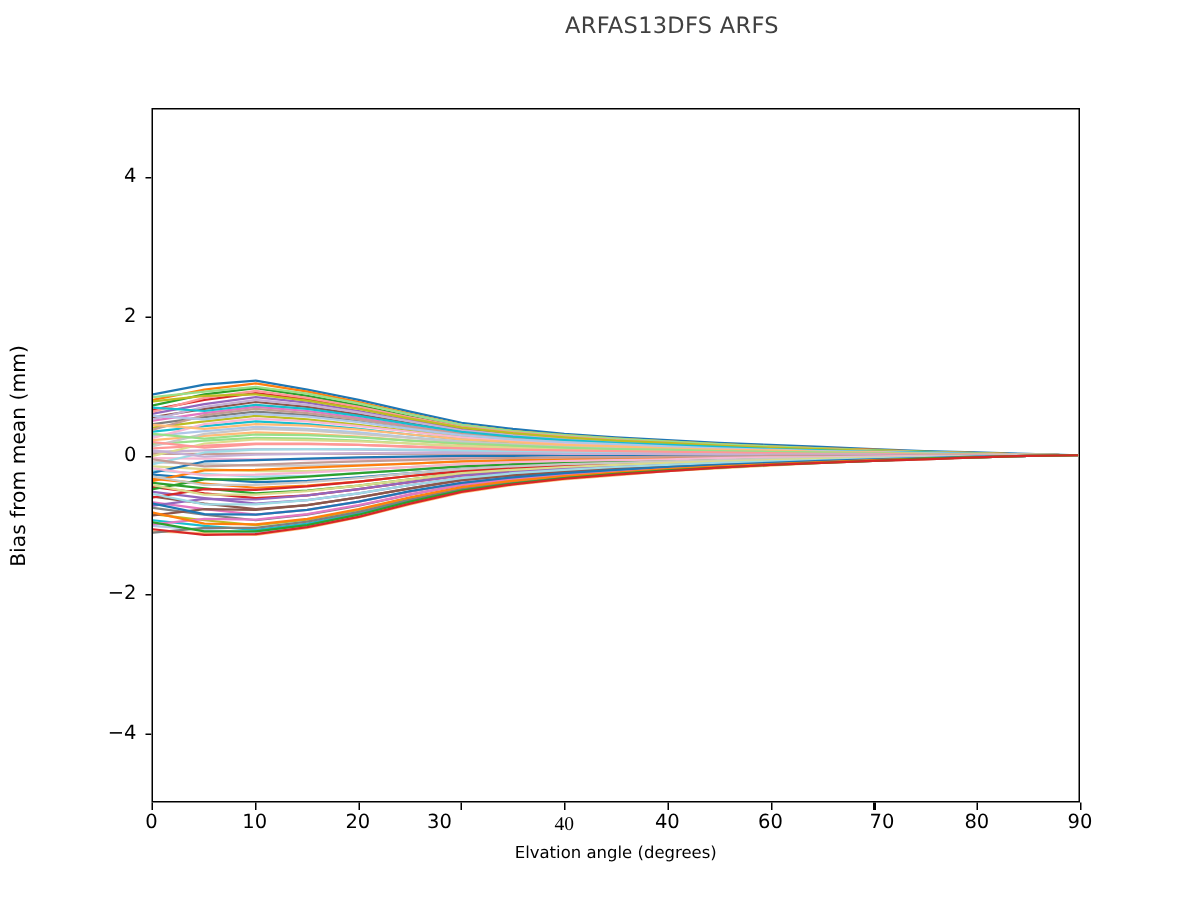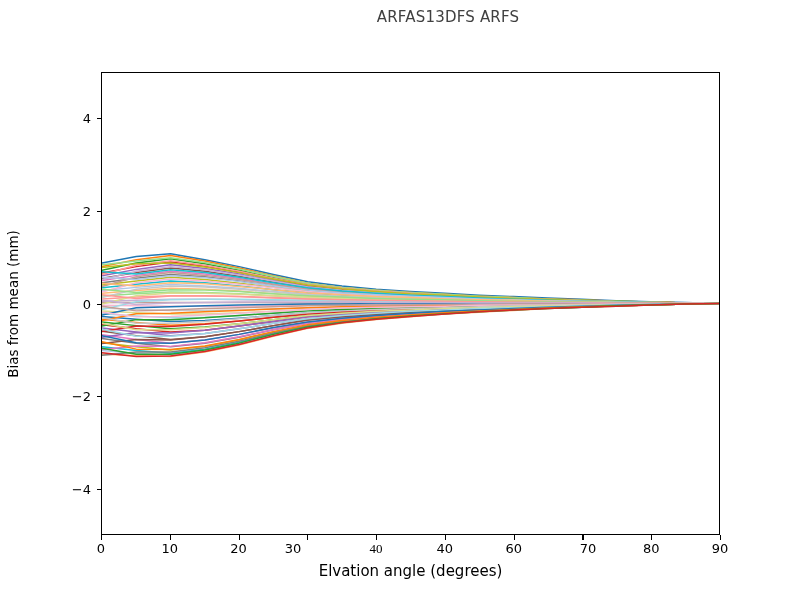--- a/index.html
+++ b/index.html
@@ -46,21 +46,21 @@
     position:absolute;top:6px;width:44px;margin-left:-22px;
     text-align:center;font-size:13px;color:#000;
   }
   .xtick-mark{
     position:absolute;top:0;width:1.1px;height:4.5px;background:#000;
   }
   #ytick-layer{position:absolute;left:55px;top:72px;width:46px;height:463px;}
   #xtick-layer{position:absolute;left:101px;top:535px;width:619px;height:30px;}
   .xlabel{
     position:absolute;top:562px;left:101px;width:619px;
-    text-align:center;font-size:15px;color:#000;
+    text-align:center;font-size:11px;color:#000;
   }
   .ylabel{
     position:absolute;
     left:0px;top:72px;height:463px;width:26px;
     display:flex;align-items:center;justify-content:center;
     font-size:13.5px;color:#000;
   }
   .ylabel span{
     display:block;
     transform:rotate(-90deg);

